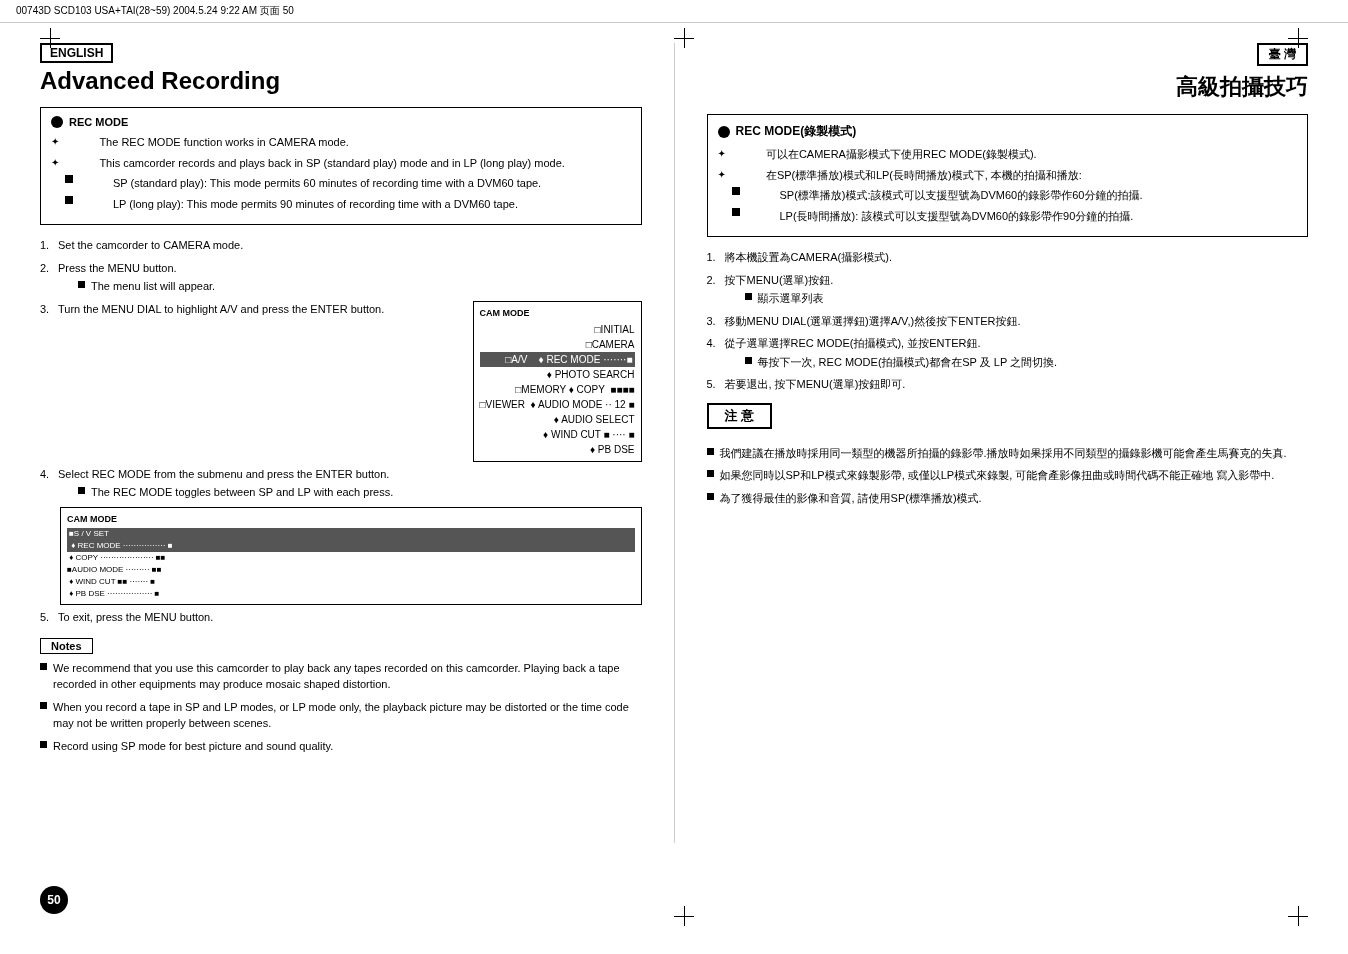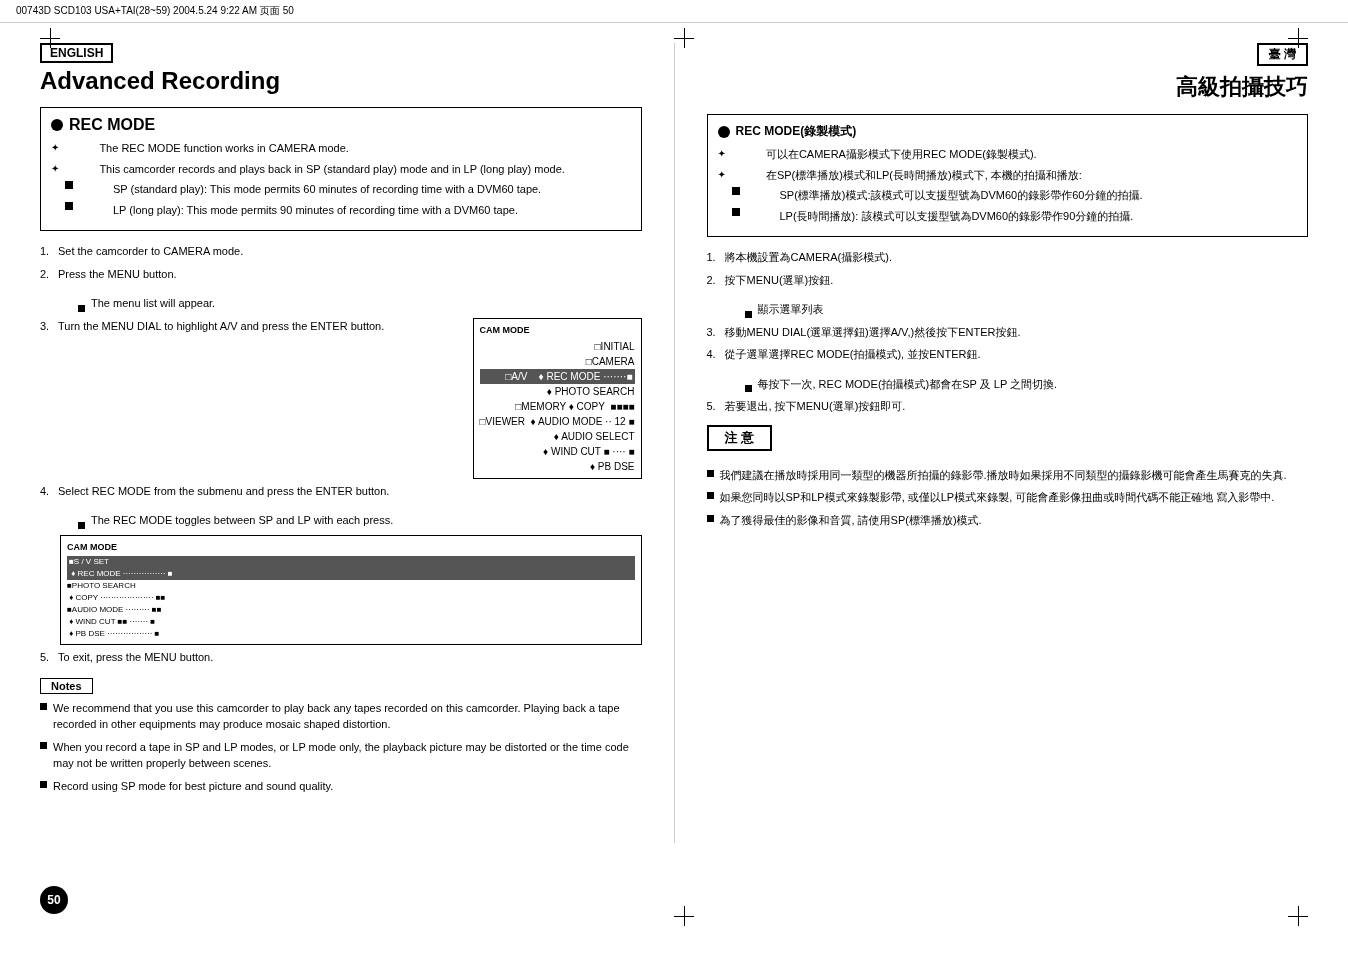--- a/index.html
+++ b/index.html
@@ -111,21 +111,21 @@
       border: 1px solid #000;
       padding: 8px 10px;
       margin-bottom: 12px;
     }
 
     .section-header {
       display: flex;
       align-items: center;
       font-weight: bold;
       margin-bottom: 6px;
-      font-size: 16px;
+      font-size: 11px;
     }
 
     .bullet-circle {
       width: 12px;
       height: 12px;
       border-radius: 50%;
       background: #000;
       display: inline-block;
       margin-right: 6px;
       flex-shrink: 0;
@@ -179,23 +179,23 @@
       font-size: 11px;
     }
 
     .step-text {
       flex: 1;
       font-size: 11px;
     }
 
     .sub-item {
       display: flex;
-      align-items: flex-end;
+      align-items: flex-start;
       margin-left: 20px;
-      margin-top: 13px;
+      margin-top: 2px;
     }
 
     
     .notes-box {
       border: 1px solid #000;
       display: inline-block;
       padding: 1px 10px;
       font-size: 11px;
       font-weight: bold;
       margin-bottom: 6px;
@@ -391,21 +391,20 @@
             </div>
           </div>
         </div>
 
         <div style="margin: 4px 0 4px 20px;">
           <div class="cam-mode-box" style="min-width:180px;">
             <div class="cam-mode-title">CAM MODE</div>
             <div style="font-size:8px; line-height:1.5;">
               <div style="background:#555;color:#fff;padding:0 2px;">■S / V SET</div>
               <div style="background:#555;color:#fff;padding:0 2px;">&nbsp;♦ REC MODE ················ ■</div>
-              <div>■PHOTO SEARCH</div>
               <div>&nbsp;♦ COPY ···················· ■■</div>
               <div>■AUDIO MODE ········· ■■</div>
               <div>&nbsp;♦ WIND CUT ■■ ······· ■</div>
               <div>&nbsp;♦ PB DSE ················· ■</div>
             </div>
           </div>
         </div>
 
         <div class="step-item">
           <span class="step-num">5.</span>

